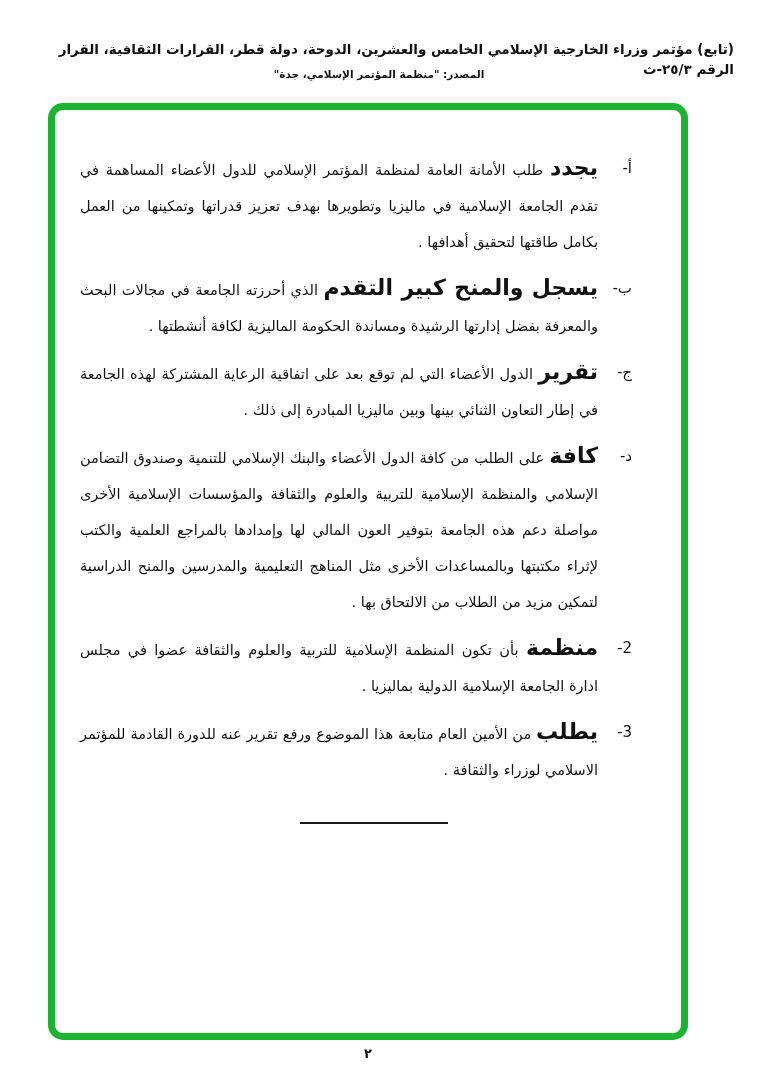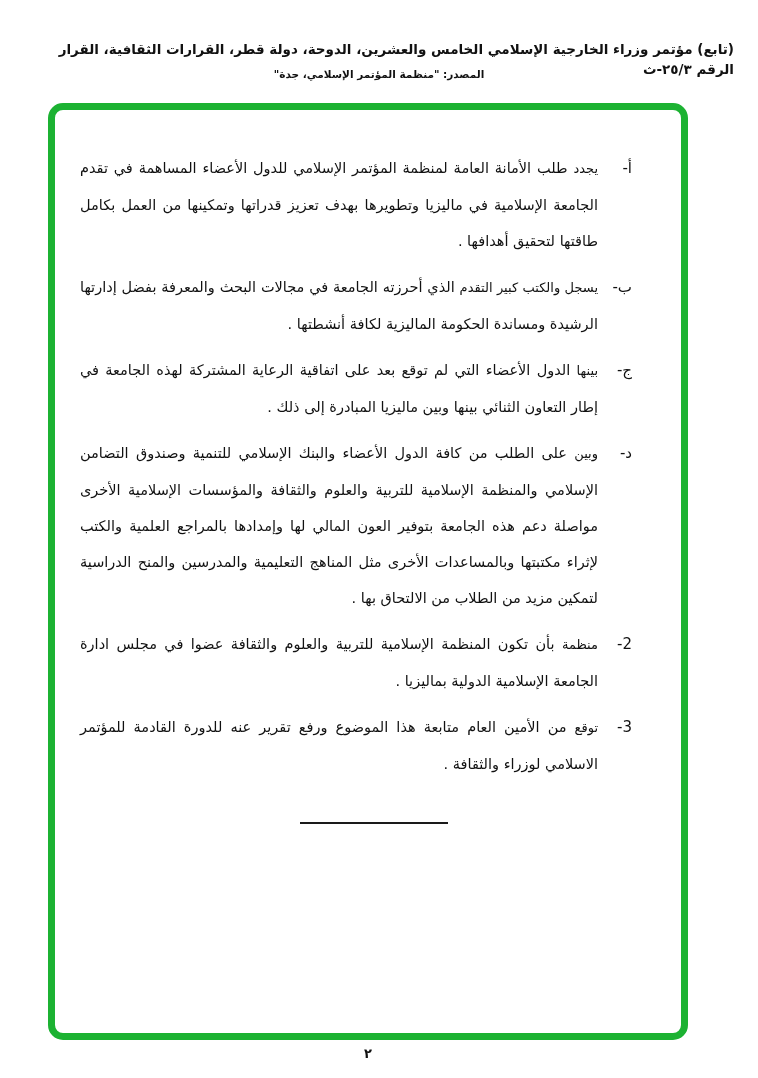--- a/index.html
+++ b/index.html
@@ -82,22 +82,22 @@
   }
   .itext{
     width:522px;
     margin:0;
     font-size:14.5px;
     line-height:36px;
     text-align:justify;
     color:#111;
   }
   .lead{
-    font-weight:400;
-    font-size:13px;
+    font-weight:700;
+    font-size:22px;
   }
   
   .divider{
     position:absolute;
     left:300px;
     top:822px;
     width:148px;
     height:0;
     border-top:2px solid #1a1a1a;
   }
@@ -129,53 +129,53 @@
       <span class="marker">أ-</span>
       <p class="itext">
         <b class="lead">يجدد</b>
         <span>طلب الأمانة العامة لمنظمة المؤتمر الإسلامي للدول الأعضاء المساهمة في تقدم الجامعة الإسلامية في ماليزيا وتطويرها بهدف تعزيز قدراتها وتمكينها من العمل بكامل طاقتها لتحقيق أهدافها .</span>
       </p>
     </div>
 
     <div class="item">
       <span class="marker">ب-</span>
       <p class="itext">
-        <b class="lead">يسجل والكتب كبير التقدم</b>
+        <b class="lead">يسجل والمنح كبير التقدم</b>
         <span>الذي أحرزته الجامعة في مجالات البحث والمعرفة بفضل إدارتها الرشيدة ومساندة الحكومة الماليزية لكافة أنشطتها .</span>
       </p>
     </div>
 
     <div class="item">
       <span class="marker">ج-</span>
       <p class="itext">
-        <b class="lead">بينها</b>
+        <b class="lead">تقرير</b>
         <span>الدول الأعضاء التي لم توقع بعد على اتفاقية الرعاية المشتركة لهذه الجامعة في إطار التعاون الثنائي بينها وبين ماليزيا المبادرة إلى ذلك .</span>
       </p>
     </div>
 
     <div class="item">
       <span class="marker">د-</span>
       <p class="itext">
-        <b class="lead">وبين</b>
+        <b class="lead">كافة</b>
         <span>على الطلب من كافة الدول الأعضاء والبنك الإسلامي للتنمية وصندوق التضامن الإسلامي والمنظمة الإسلامية للتربية والعلوم والثقافة والمؤسسات الإسلامية الأخرى مواصلة دعم هذه الجامعة بتوفير العون المالي لها وإمدادها بالمراجع العلمية والكتب لإثراء مكتبتها وبالمساعدات الأخرى مثل المناهج التعليمية والمدرسين والمنح الدراسية لتمكين مزيد من الطلاب من الالتحاق بها .</span>
       </p>
     </div>
 
     <div class="item">
       <span class="marker">2-</span>
       <p class="itext">
         <b class="lead">منظمة</b>
         <span>بأن تكون المنظمة الإسلامية للتربية والعلوم والثقافة عضوا في مجلس ادارة الجامعة الإسلامية الدولية بماليزيا .</span>
       </p>
     </div>
 
     <div class="item">
       <span class="marker">3-</span>
       <p class="itext">
-        <b class="lead">توقع</b>
+        <b class="lead">يطلب</b>
         <span>من الأمين العام متابعة هذا الموضوع ورفع تقرير عنه للدورة القادمة للمؤتمر الاسلامي لوزراء والثقافة .</span>
       </p>
     </div>
 
   </div>
 
   <div class="divider"></div>
 
   <div class="page-number">٢</div>
 

